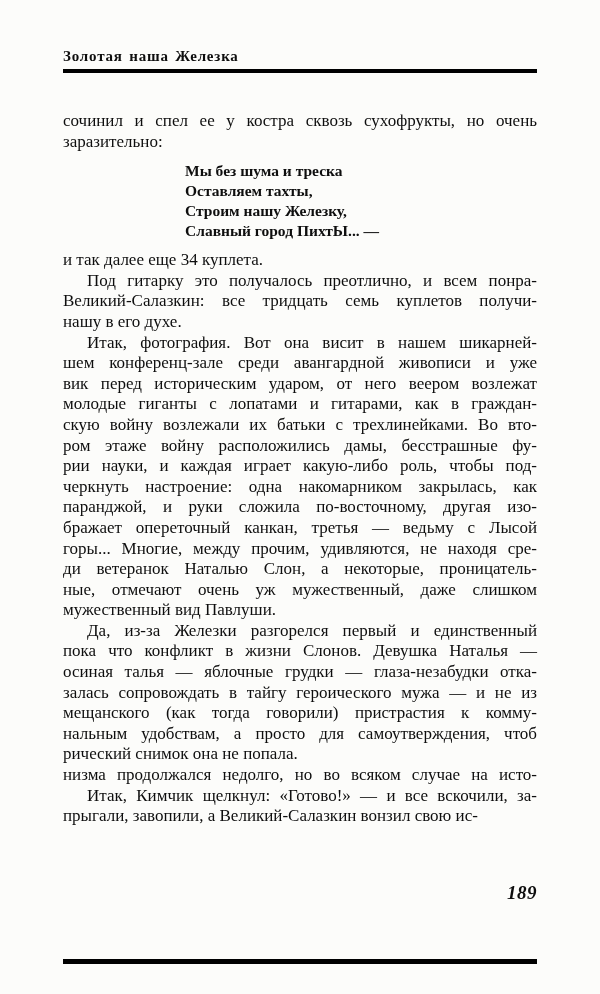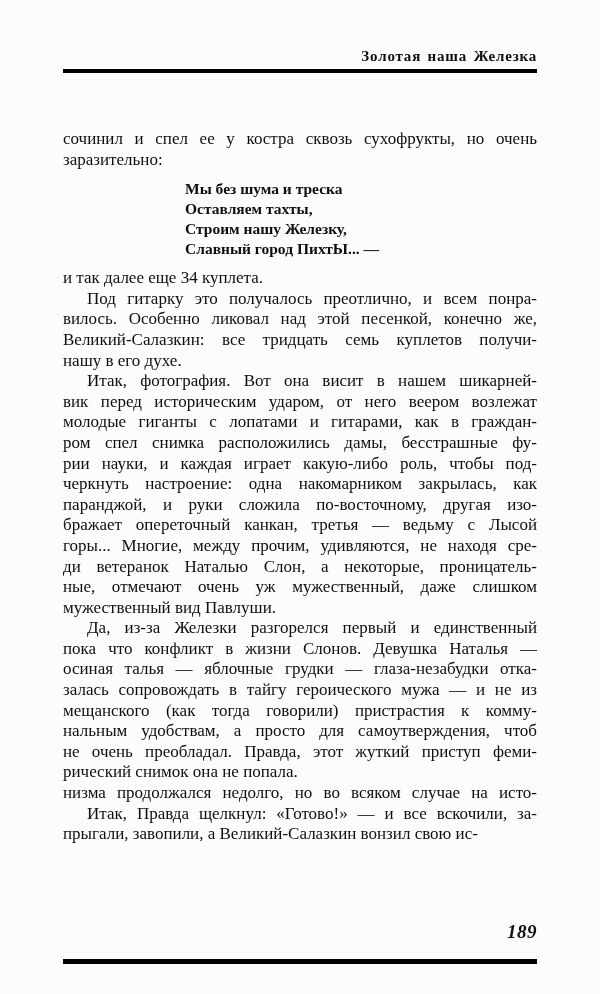--- a/index.html
+++ b/index.html
@@ -15,37 +15,36 @@
     background: #fcfcfa;
     font-family: "Liberation Serif", "DejaVu Serif", serif;
     color: #0e0e0e;
     overflow: hidden;
   }
   .running-header {
     position: absolute;
     top: 48px;
     left: 63px;
     right: 63px;
-    text-align: right;
     font-weight: bold;
     font-size: 15px;
     letter-spacing: 0.8px;
     word-spacing: 2px;
   }
   .header-rule {
     position: absolute;
     top: 69px;
     left: 63px;
     right: 63px;
     height: 4px;
     background: #000;
   }
   .body-text {
     position: absolute;
-    top: 129px;
+    top: 111px;
     left: 63px;
     right: 63px;
     font-size: 17px;
     line-height: 20.6px;
   }
   .para { margin: 0; }
   .line {
     text-align: justify;
     text-align-last: justify;
     white-space: normal;
@@ -63,21 +62,21 @@
     font-size: 15.5px;
     line-height: 20px;
   }
   .para.verse .line,
   .para.verse .line.last {
     text-align: right;
     text-align-last: left;
   }
   .page-number {
     position: absolute;
-    top: 921px;
+    top: 882px;
     right: 63px;
     font-style: italic;
     font-weight: bold;
     font-size: 19px;
     letter-spacing: 0.5px;
   }
   .footer-rule {
     position: absolute;
     top: 959px;
     left: 63px;
@@ -104,51 +103,51 @@
         <div class="line">Мы без шума и треска</div>
         <div class="line">Оставляем тахты,</div>
         <div class="line">Строим нашу Железку,</div>
         <div class="line last">Славный город ПихтЫ... —</div>
       </div>
       <div class="para plain">
         <div class="line last">и так далее еще 34 куплета.</div>
       </div>
       <div class="para indent">
         <div class="line">Под гитарку это получалось преотлично, и всем понра-</div>
-        <div class="line">вилось. Особенно ликовал над этой песенкой, конечно же,</div>
         <div class="line">Великий-Салазкин: все тридцать семь куплетов получи-</div>
         <div class="line last">нашу в его духе.</div>
       </div>
       <div class="para indent">
         <div class="line">Итак, фотография. Вот она висит в нашем шикарней-</div>
+        <div class="line">шем конференц-зале среди авангардной живописи и уже</div>
         <div class="line">вик перед историческим ударом, от него веером возлежат</div>
         <div class="line">молодые гиганты с лопатами и гитарами, как в граждан-</div>
-        <div class="line">ром спел снимка расположились дамы, бесстрашные фу-</div>
+        <div class="line">скую войну возлежали их батьки с трехлинейками. Во вто-</div>
+        <div class="line">ром этаже войну расположились дамы, бесстрашные фу-</div>
         <div class="line">рии науки, и каждая играет какую-либо роль, чтобы под-</div>
         <div class="line">черкнуть настроение: одна накомарником закрылась, как</div>
         <div class="line">паранджой, и руки сложила по-восточному, другая изо-</div>
         <div class="line">бражает опереточный канкан, третья — ведьму с Лысой</div>
         <div class="line">горы... Многие, между прочим, удивляются, не находя сре-</div>
         <div class="line">ди ветеранок Наталью Слон, а некоторые, проницатель-</div>
         <div class="line">ные, отмечают очень уж мужественный, даже слишком</div>
         <div class="line last">мужественный вид Павлуши.</div>
       </div>
       <div class="para indent">
         <div class="line">Да, из-за Железки разгорелся первый и единственный</div>
         <div class="line">пока что конфликт в жизни Слонов. Девушка Наталья —</div>
         <div class="line">осиная талья — яблочные грудки — глаза-незабудки отка-</div>
         <div class="line">залась сопровождать в тайгу героического мужа — и не из</div>
         <div class="line">мещанского (как тогда говорили) пристрастия к комму-</div>
         <div class="line">нальным удобствам, а просто для самоутверждения, чтоб</div>
-        <div class="line">не очень преобладал. Правда, этот жуткий приступ феми-</div>
         <div class="line last">рический снимок она не попала.</div>
         <div class="line">низма продолжался недолго, но во всяком случае на исто-</div>
       </div>
       <div class="para indent">
-        <div class="line">Итак, Правда щелкнул: «Готово!» — и все вскочили, за-</div>
+        <div class="line">Итак, Кимчик щелкнул: «Готово!» — и все вскочили, за-</div>
         <div class="line last">прыгали, завопили, а Великий-Салазкин вонзил свою ис-</div>
       </div>
     </div>
 
   <div class="page-number">189</div>
 
   <div class="footer-rule"></div>
 
 </div>
 

